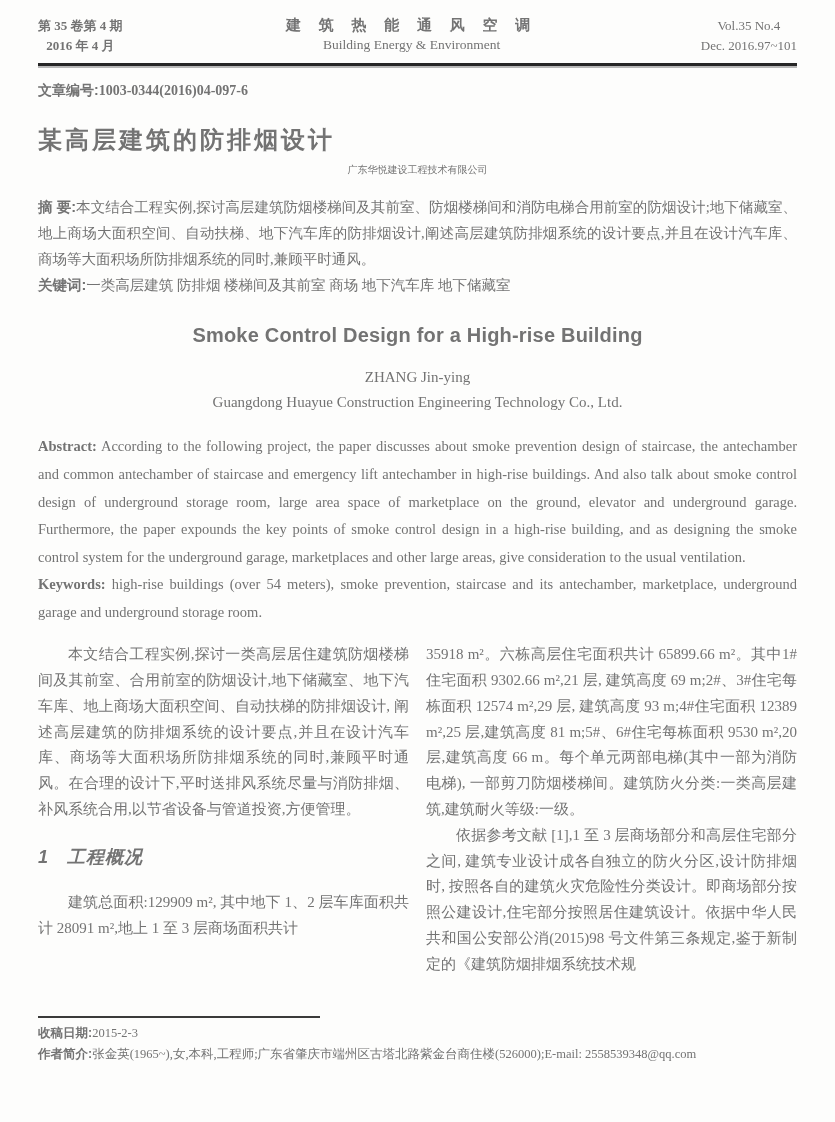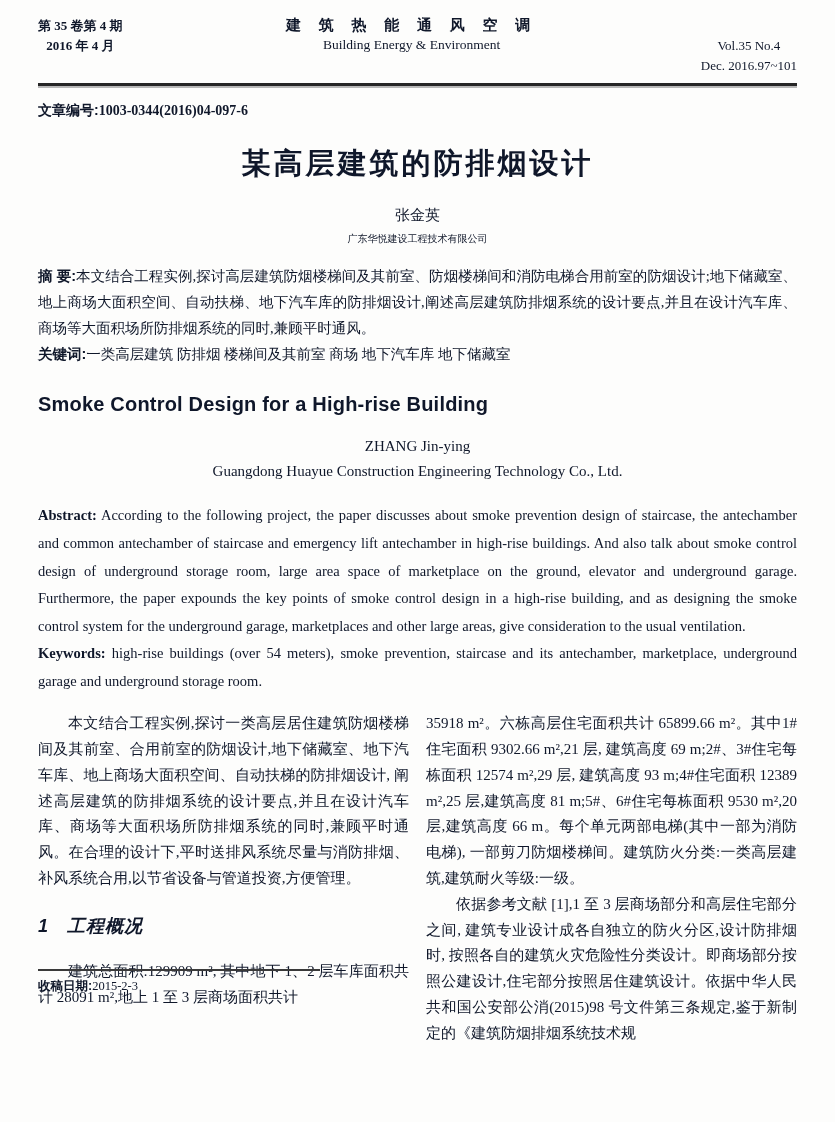--- a/index.html
+++ b/index.html
@@ -1,70 +1,70 @@
 <!DOCTYPE html>
 <html><head>
 <meta charset="utf-8">
 <style>
   html,body { margin:0; padding:0; background:#d8d8d8; }
   .page {
     position:relative;
     width:835px; height:1122px;
     margin:0 auto;
     background:#fdfdfc;
-    color:#0f172a;
+    color:#737373;
     font-family:"Liberation Serif","DejaVu Serif",serif;
     box-sizing:border-box;
     padding:16px 38px 0 38px;
     overflow:hidden;
   }
 
   
   .header { display:flex; justify-content:space-between; align-items:flex-start; }
   .header-left { font-size:13px; line-height:1.55; font-weight:bold; text-align:center; white-space:nowrap; }
   .header-center { text-align:center; flex:1; }
   .journal-title-cn { font-size:15px; font-weight:bold; letter-spacing:7px; }
   .journal-title-en { font-size:13.5px; margin-top:2px; }
-  .header-right { font-size:13px; line-height:1.55; text-align:center; white-space:nowrap;margin-top:20px; }
+  .header-right { font-size:13px; line-height:1.55; text-align:center; white-space:nowrap; }
   .rule { margin-top:7px; height:3px; background:#262626; box-shadow:0 2px 0 #b8b8b8; }
 
   .article-number { margin-top:16px; font-size:14px; font-weight:bold; }
 
   
-  .title-cn { margin-top:24px; text-align:center; font-size:29px; font-weight:bold; letter-spacing:3px;
+  .title-cn { margin-top:24px; font-size:24px; font-weight:bold; letter-spacing:3px;
               font-family:"Liberation Sans","DejaVu Sans",sans-serif; }
   .author-cn { margin-top:22px; text-align:center; font-size:15px; }
   .affiliation-cn { margin-top:7px; text-align:center; font-size:10px; }
 
   .abstract-cn { margin-top:18px; font-size:14.5px; line-height:1.78; text-align:justify; }
   .keywords-cn { font-size:14.5px; line-height:1.78; text-align:justify; }
   .cjk-label { font-weight:bold; font-family:"Liberation Sans","DejaVu Sans",sans-serif; }
 
-  .title-en { margin-top:26px; text-align:left; font-size:20px; font-weight:bold;
+  .title-en { margin-top:26px; text-align:center; font-size:20px; font-weight:bold;
               font-family:"Liberation Sans","DejaVu Sans",sans-serif; letter-spacing:.2px; }
   .author-en { margin-top:22px; text-align:center; font-size:15px; }
   .affiliation-en { margin-top:8px; text-align:center; font-size:15px; }
 
   .abstract-en { margin-top:22px; font-size:14.5px; line-height:1.9; text-align:justify; }
   .keywords-en { font-size:14.5px; line-height:1.9; text-align:justify; }
   .en-label { font-weight:bold; }
 
   
   .columns { display:flex; gap:17px; margin-top:16px; }
   .col { width:371px; font-size:15px; line-height:1.72; text-align:justify; }
   .col p { margin:0; text-indent:2em; }
   .section-heading {
     margin:19px 0 17px 0; text-indent:0 !important;
     font-family:"Liberation Sans","DejaVu Sans",sans-serif;
     font-weight:bold; font-size:18px; letter-spacing:1px;font-style:italic;
   }
   .heading-num { margin-right:18px; }
 
   
-  .footer { position:absolute; left:38px; top:969px; width:759px; }
+  .footer { position:absolute; left:38px; top:1016px; width:759px; }
   .footer-rule { width:282px; border-top:2px solid #3a3a3a; margin-bottom:5px; }
   .footer-line { font-size:12.5px; line-height:1.65; }
   .footer-label { font-weight:bold; font-family:"Liberation Sans","DejaVu Sans",sans-serif; }
 </style>
 </head>
 <body>
 
 <div class="page">
 
   <div class="header">
@@ -80,21 +80,20 @@
       <div>Vol.35 No.4</div>
       <div>Dec. 2016.97~101</div>
     </div>
   </div>
 
   <div class="rule"></div>
 
   <div class="article-number"><span class="cjk-label">文章编号:</span><span>1003-0344(2016)04-097-6</span></div>
 
   <div class="title-cn">某高层建筑的防排烟设计</div>
-  <div class="author-cn">张金英</div>
   <div class="affiliation-cn">广东华悦建设工程技术有限公司</div>
 
   <div class="abstract-cn"><span class="cjk-label">摘  要:</span><span>本文结合工程实例,探讨高层建筑防烟楼梯间及其前室、防烟楼梯间和消防电梯合用前室的防烟设计;地下储藏室、地上商场大面积空间、自动扶梯、地下汽车库的防排烟设计,阐述高层建筑防排烟系统的设计要点,并且在设计汽车库、商场等大面积场所防排烟系统的同时,兼顾平时通风。</span></div>
   <div class="keywords-cn"><span class="cjk-label">关键词:</span><span>一类高层建筑 防排烟 楼梯间及其前室 商场 地下汽车库 地下储藏室</span></div>
 
   <div class="title-en">Smoke Control Design for a High-rise Building</div>
   <div class="author-en">ZHANG Jin-ying</div>
   <div class="affiliation-en">Guangdong Huayue Construction Engineering Technology Co., Ltd.</div>
 
   <div class="abstract-en"><span class="en-label">Abstract:</span><span> According to the following project, the paper discusses about smoke prevention design of staircase, the antechamber and common antechamber of staircase and emergency lift antechamber in high-rise buildings. And also talk about smoke control design of underground storage room, large area space of marketplace on the ground, elevator and underground garage. Furthermore, the paper expounds the key points of smoke control design in a high-rise building, and as designing the smoke control system for the underground garage, marketplaces and other large areas, give consideration to the usual ventilation.</span></div>
@@ -108,15 +107,16 @@
     </div>
     <div class="col">
       <p style="text-indent:0;">35918 m²。六栋高层住宅面积共计 65899.66 m²。其中1#住宅面积 9302.66 m²,21 层, 建筑高度 69 m;2#、3#住宅每栋面积 12574 m²,29 层, 建筑高度 93 m;4#住宅面积 12389 m²,25 层,建筑高度 81 m;5#、6#住宅每栋面积 9530 m²,20 层,建筑高度 66 m。每个单元两部电梯(其中一部为消防电梯), 一部剪刀防烟楼梯间。建筑防火分类:一类高层建筑,建筑耐火等级:一级。</p>
       <p>依据参考文献 [1],1 至 3 层商场部分和高层住宅部分之间, 建筑专业设计成各自独立的防火分区,设计防排烟时, 按照各自的建筑火灾危险性分类设计。即商场部分按照公建设计,住宅部分按照居住建筑设计。依据中华人民共和国公安部公消(2015)98 号文件第三条规定,鉴于新制定的《建筑防烟排烟系统技术规</p>
     </div>
   </div>
 
   <div class="footer">
     <div class="footer-rule"></div>
     <div class="footer-line"><span class="footer-label">收稿日期:</span><span>2015-2-3</span></div>
+    <div class="footer-line"><span class="footer-label">作者简介:</span><span>张金英(1965~),女,本科,工程师;广东省肇庆市端州区古塔北路紫金台商住楼(526000);E-mail: 2558539348@qq.com</span></div>
   </div>
 
 </div>
 
 </body></html>

